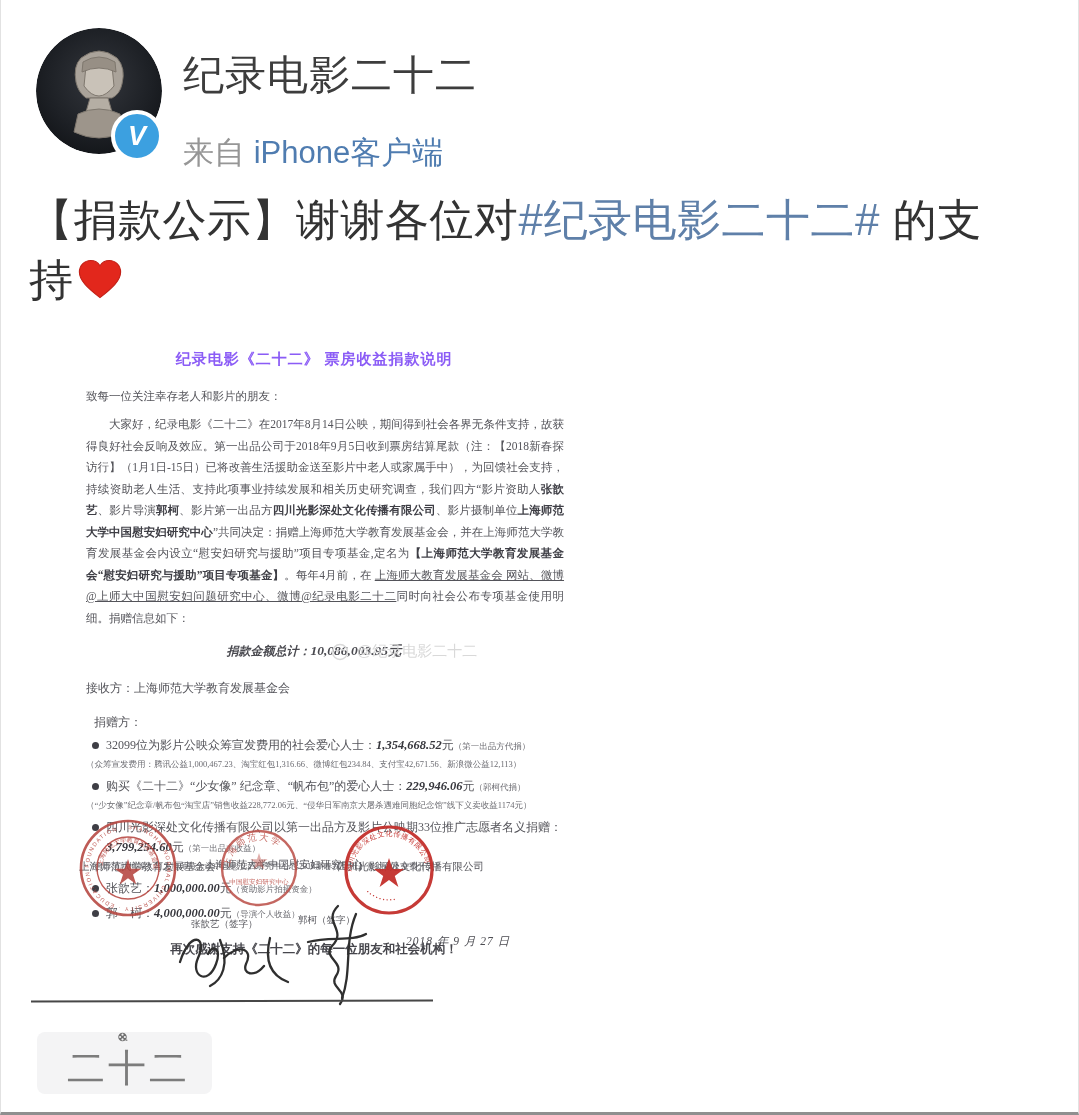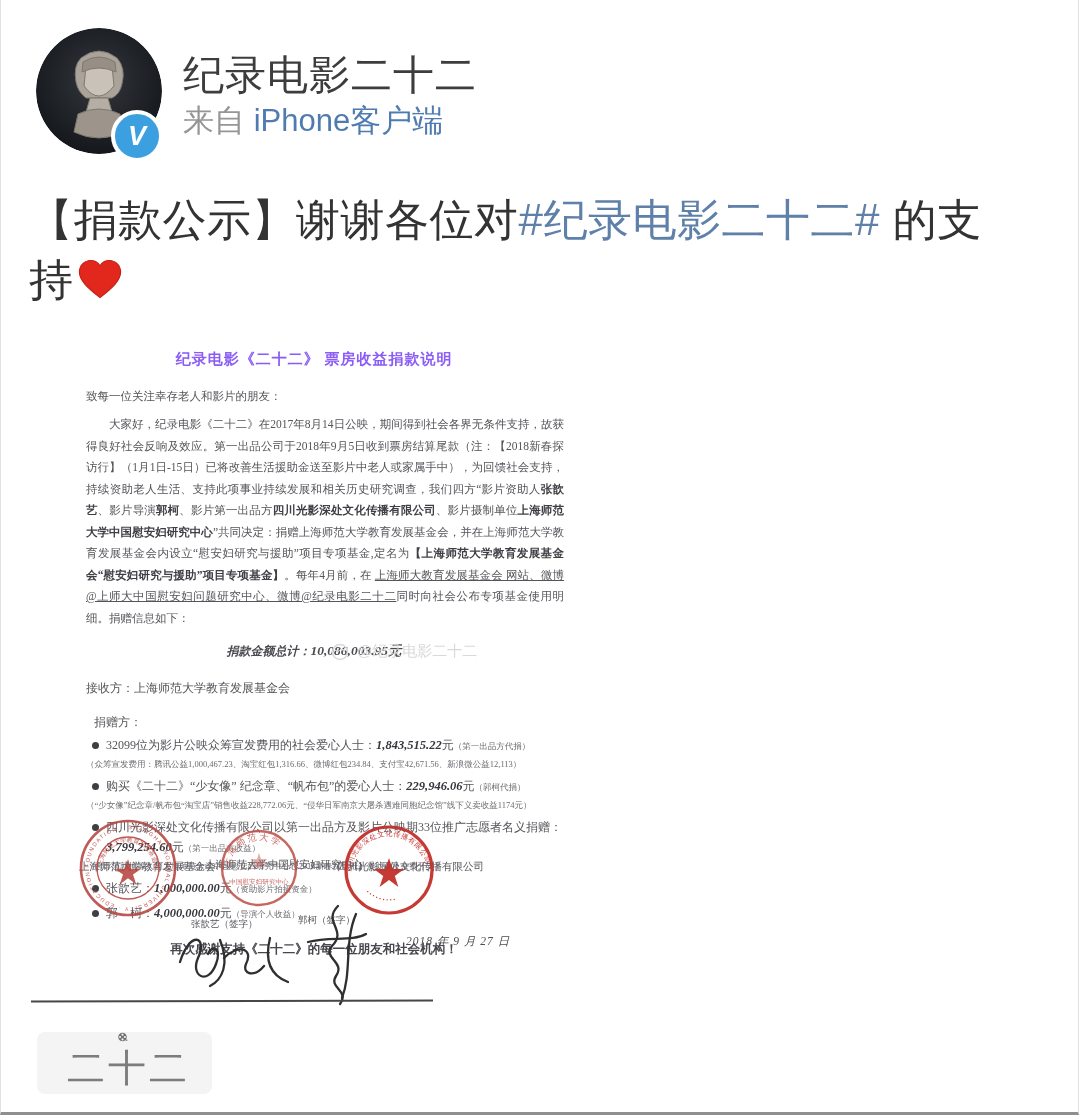--- a/index.html
+++ b/index.html
@@ -8,21 +8,21 @@
     position:relative; width:1079px; height:1115px; background:#ffffff; overflow:hidden;
     font-family:"Liberation Sans", sans-serif;
     border-left:1px solid #e2e2e2; border-right:1px solid #e2e2e2; border-bottom:3px solid #8f8f8f;
   }
   
   .avatar { position:absolute; left:35px; top:28px; width:126px; height:126px; border-radius:50%; overflow:hidden; cursor:pointer; }
   .badge { position:absolute; left:110px; top:110px; width:52px; height:52px; border-radius:50%;
            background:#3ca0e0; border:4px solid #fff; color:#fff; display:flex; align-items:center; justify-content:center;
            font-size:27px; font-weight:bold; font-style:italic; }
   .username { position:absolute; left:182px; top:48px; font-size:41px; color:#3d3d3d; font-weight:500; letter-spacing:1px; cursor:pointer; }
-  .source { position:absolute; left:182px; top:100px; font-size:31px; color:#969696; }
+  .source { position:absolute; left:182px; top:132px; font-size:31px; color:#969696; }
   .source .src-link { color:#4f7cb0; cursor:pointer; }
   
   .post-text { position:absolute; left:28px; top:190px; width:954px; font-size:44px; line-height:60px; color:#333; letter-spacing:0.5px; }
   .post-text .hashtag { color:#5f80a9; cursor:pointer; }
   .heart { display:inline-block; width:44px; height:40px; vertical-align:-4px; margin-left:4px; }
   
   .doc { position:absolute; left:57px; top:330px; width:512px; height:676px; background:#fff;
          font-family:"Liberation Serif", serif; color:#54545a; cursor:pointer; }
   .doc-title { text-align:center; font-size:15px; font-weight:bold; color:#8b5cf6; letter-spacing:1px; padding-top:20px; }
   .doc-salute { font-size:11.5px; margin:20px 6px 0 28px; }
@@ -89,21 +89,21 @@
   </div>
 
   <div class="doc">
     <div class="doc-title">纪录电影《二十二》 票房收益捐款说明</div>
     <div class="doc-salute">致每一位关注幸存老人和影片的朋友：</div>
     <div class="doc-para"><span>　　大家好，纪录电影《二十二》在2017年8月14日公映，期间得到社会各界无条件支持，故获得良好社会反响及效应。第一出品公司于2018年9月5日收到票房结算尾款（注：【2018新春探访行】（1月1日-15日）已将改善生活援助金送至影片中老人或家属手中），为回馈社会支持，持续资助老人生活、支持此项事业持续发展和相关历史研究调查，我们四方“影片资助人</span><span class="b">张歆艺</span><span>、影片导演</span><span class="b">郭柯</span><span>、影片第一出品方</span><span class="b">四川光影深处文化传播有限公司</span><span>、影片摄制单位</span><span class="b">上海师范大学中国慰安妇研究中心</span><span>”共同决定：捐赠上海师范大学教育发展基金会，并在上海师范大学教育发展基金会内设立“慰安妇研究与援助”项目专项基金,定名为</span><span class="b">【上海师范大学教育发展基金会“慰安妇研究与援助”项目专项基金】</span><span>。每年4月前，在 </span><span class="u">上海师大教育发展基金会 网站、微博@上师大中国慰安妇问题研究中心、微博@纪录电影二十二</span><span>同时向社会公布专项基金使用明细。捐赠信息如下：</span></div>
     <div class="doc-total"><span>捐款金额总计：</span><span class="amt">10,086,003.95元</span></div>
     <div class="doc-receiver">接收方：上海师范大学教育发展基金会</div>
     <div class="doc-donors-label">捐赠方：</div>
     <div class="doc-donations">
-        <div class="don-item"><span class="dot"></span><span>32099位为影片公映众筹宣发费用的社会爱心人士：</span><b class="amt">1,843,515.22</b><span>元</span><span class="note">（第一出品方代捐）</span></div>
+        <div class="don-item"><span class="dot"></span><span>32099位为影片公映众筹宣发费用的社会爱心人士：</span><b class="amt">1,354,668.52</b><span>元</span><span class="note">（第一出品方代捐）</span></div>
         <div class="don-sub">（众筹宣发费用：腾讯公益1,000,467.23、淘宝红包1,316.66、微博红包234.84、支付宝42,671.56、新浪微公益12,113）</div>
         <div class="don-item"><span class="dot"></span><span>购买《二十二》“少女像” 纪念章、“帆布包”的爱心人士：</span><b class="amt">229,946.06</b><span>元</span><span class="note">（郭柯代捐）</span></div>
         <div class="don-sub">（“少女像”纪念章/帆布包“淘宝店”销售收益228,772.06元、“侵华日军南京大屠杀遇难同胞纪念馆”线下义卖收益1174元）</div>
         <div class="don-item"><span class="dot"></span><span>四川光影深处文化传播有限公司以第一出品方及影片公映期33位推广志愿者名义捐赠：</span><b class="amt">3,799,254.60</b><span>元</span><span class="note">（第一出品方收益）</span></div>
         <div class="don-sub">（含导演郭柯等人与上海师范大学中国慰安妇研究中心【2018新春探访行】资助金及杂费开支）</div>
         <div class="don-item"><span class="dot"></span><span>张歆艺：</span><b class="amt">1,000,000.00</b><span>元</span><span class="note">（资助影片拍摄资金）</span></div>
         <div class="don-item"><span class="dot"></span><span>郭　柯：</span><b class="amt">4,000,000.00</b><span>元</span><span class="note">（导演个人收益）</span></div>
       </div>
     <div class="doc-closing">再次感谢支持《二十二》的每一位朋友和社会机构！</div>
 

